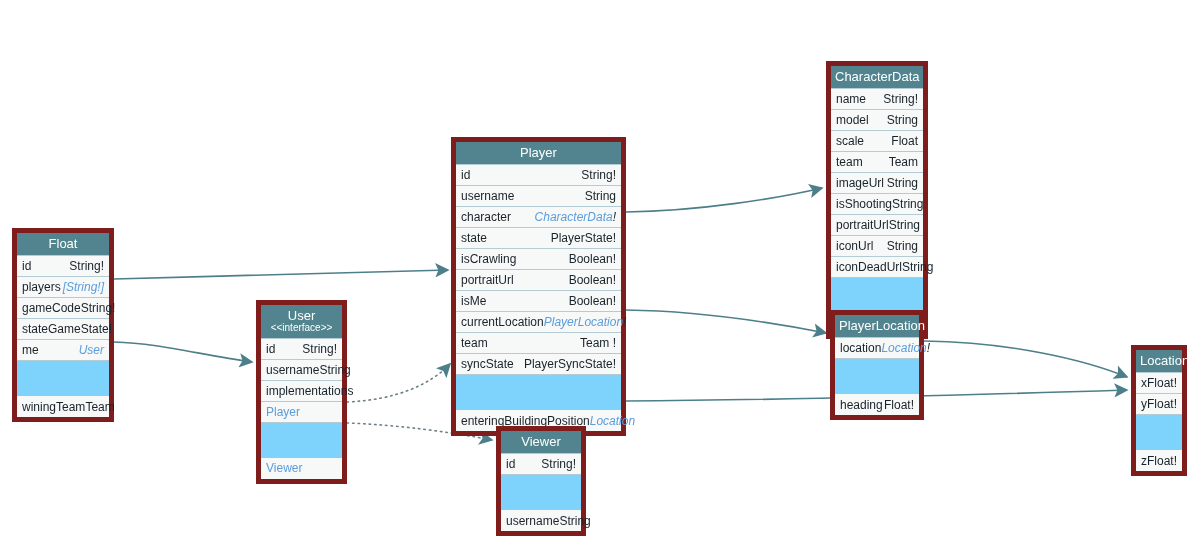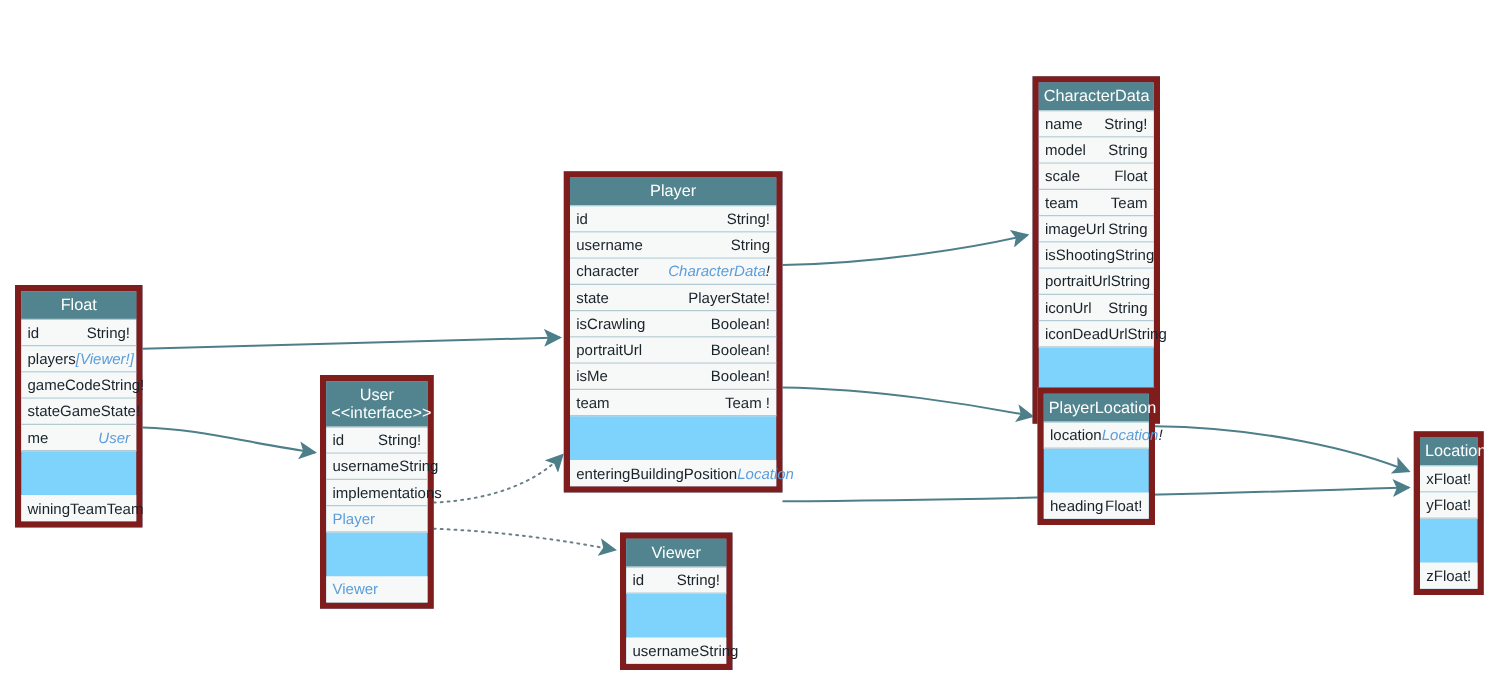--- a/index.html
+++ b/index.html
@@ -34,21 +34,21 @@
     color: #ffffff;
     text-align: center;
     font-size: 13px;
     line-height: 1.1;
     padding: 4px 4px 4px 4px;
     border-bottom: 1px solid #b5cbd3;
     box-sizing: border-box;
   }
   .entity-header .sub {
     display: block;
-    font-size: 13px;
+    font-size: 10px;
     line-height: 1.05;
   }
   .row {
     display: flex;
     align-items: center;
     justify-content: space-between;
     box-sizing: border-box;
     height: 21px;
     padding: 0 5px;
     font-size: 12px;
@@ -101,21 +101,21 @@
   </svg>
 
   <div class="entity" style="left:12px; top:228px; width:102px;">
     <div class="entity-header">Float</div>
     <div class="row">
       <span class="fname">id</span>
       <span class="ftype">String!</span>
     </div>
     <div class="row">
       <span class="fname">players</span>
-      <span class="ftype ref">[Viewer!]</span>
+      <span class="ftype ref">[String!]</span>
     </div>
     <div class="row">
       <span class="fname">gameCode</span>
       <span class="ftype">String!</span>
     </div>
     <div class="row">
       <span class="fname">state</span>
       <span class="ftype">GameState!</span>
     </div>
     <div class="row">
@@ -176,24 +176,32 @@
     </div>
     <div class="row">
       <span class="fname">portraitUrl</span>
       <span class="ftype">Boolean!</span>
     </div>
     <div class="row">
       <span class="fname">isMe</span>
       <span class="ftype">Boolean!</span>
     </div>
     <div class="row">
+      <span class="fname">currentLocation</span>
+      <span class="ftype ref">PlayerLocation<span class="bang">!</span></span>
+    </div>
+    <div class="row">
       <span class="fname">team</span>
       <span class="ftype">Team !</span>
     </div>
     <div class="row">
+      <span class="fname">syncState</span>
+      <span class="ftype">PlayerSyncState!</span>
+    </div>
+    <div class="row">
       <span class="fname">enteringBuildingPosition</span>
       <span class="ftype ref">Location</span>
     </div>
   </div>
 
   <div class="entity" style="left:496px; top:426px; width:90px;">
     <div class="entity-header">Viewer</div>
     <div class="row">
       <span class="fname">id</span>
       <span class="ftype">String!</span>

